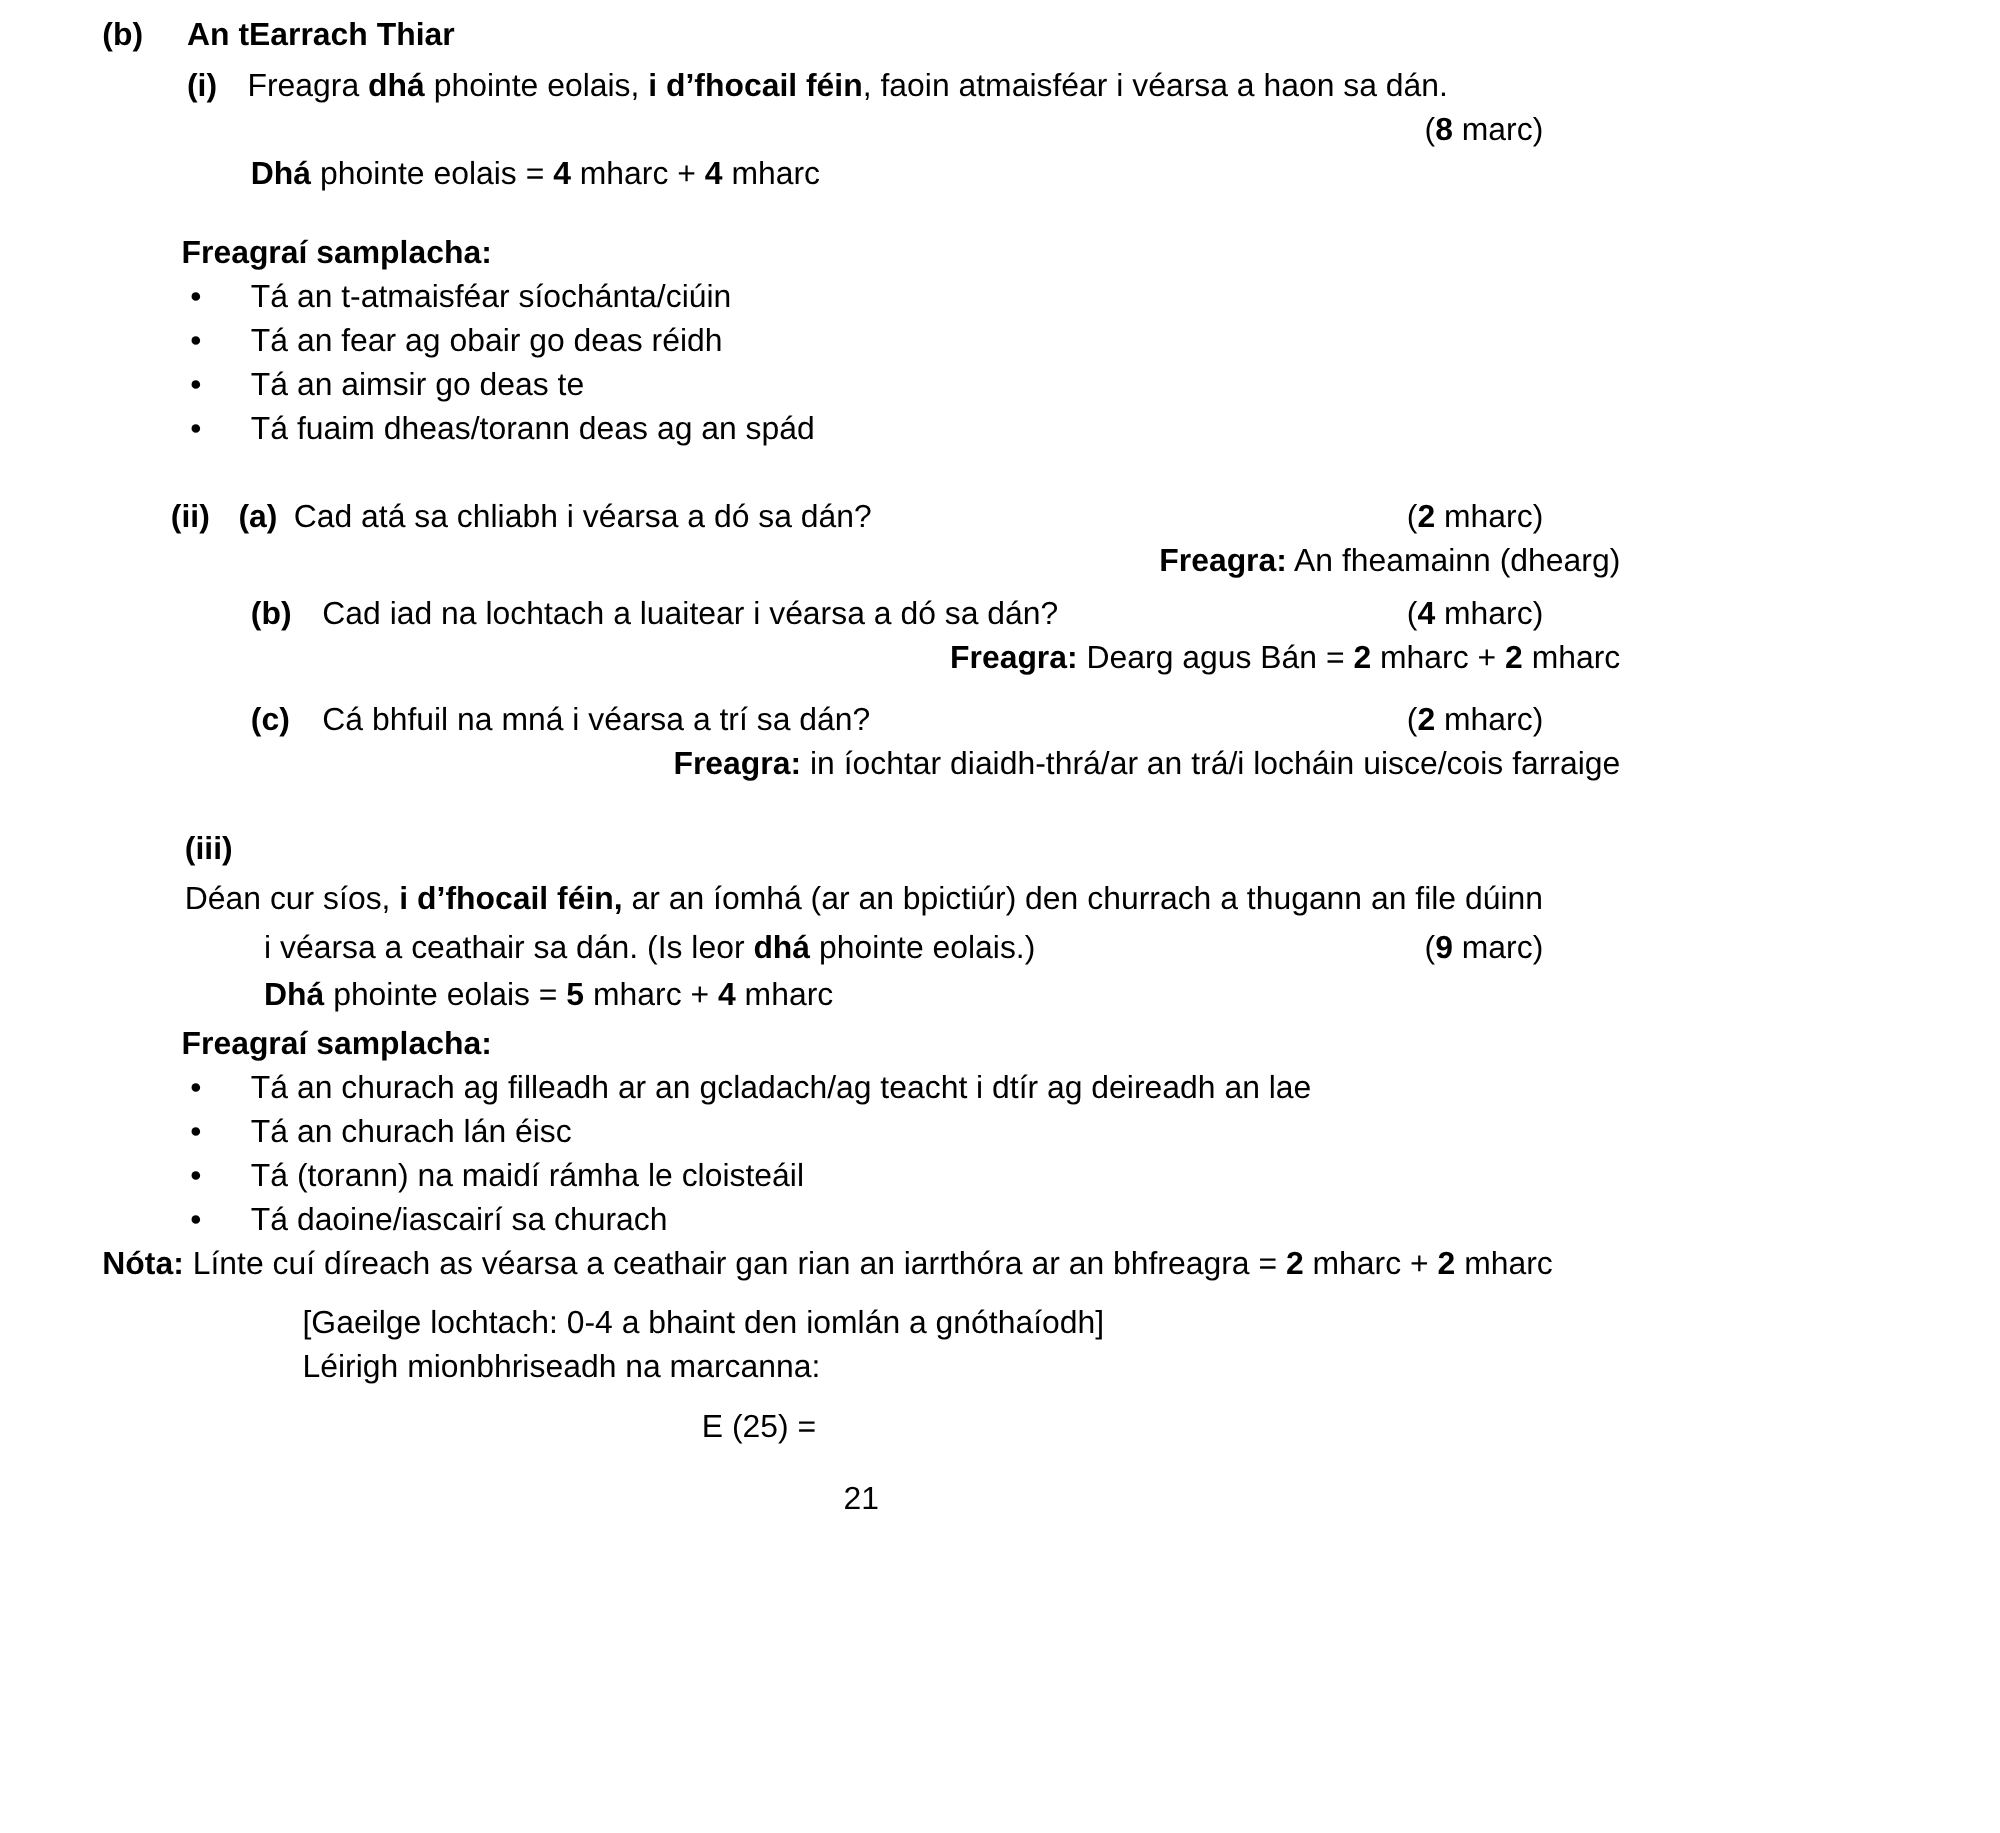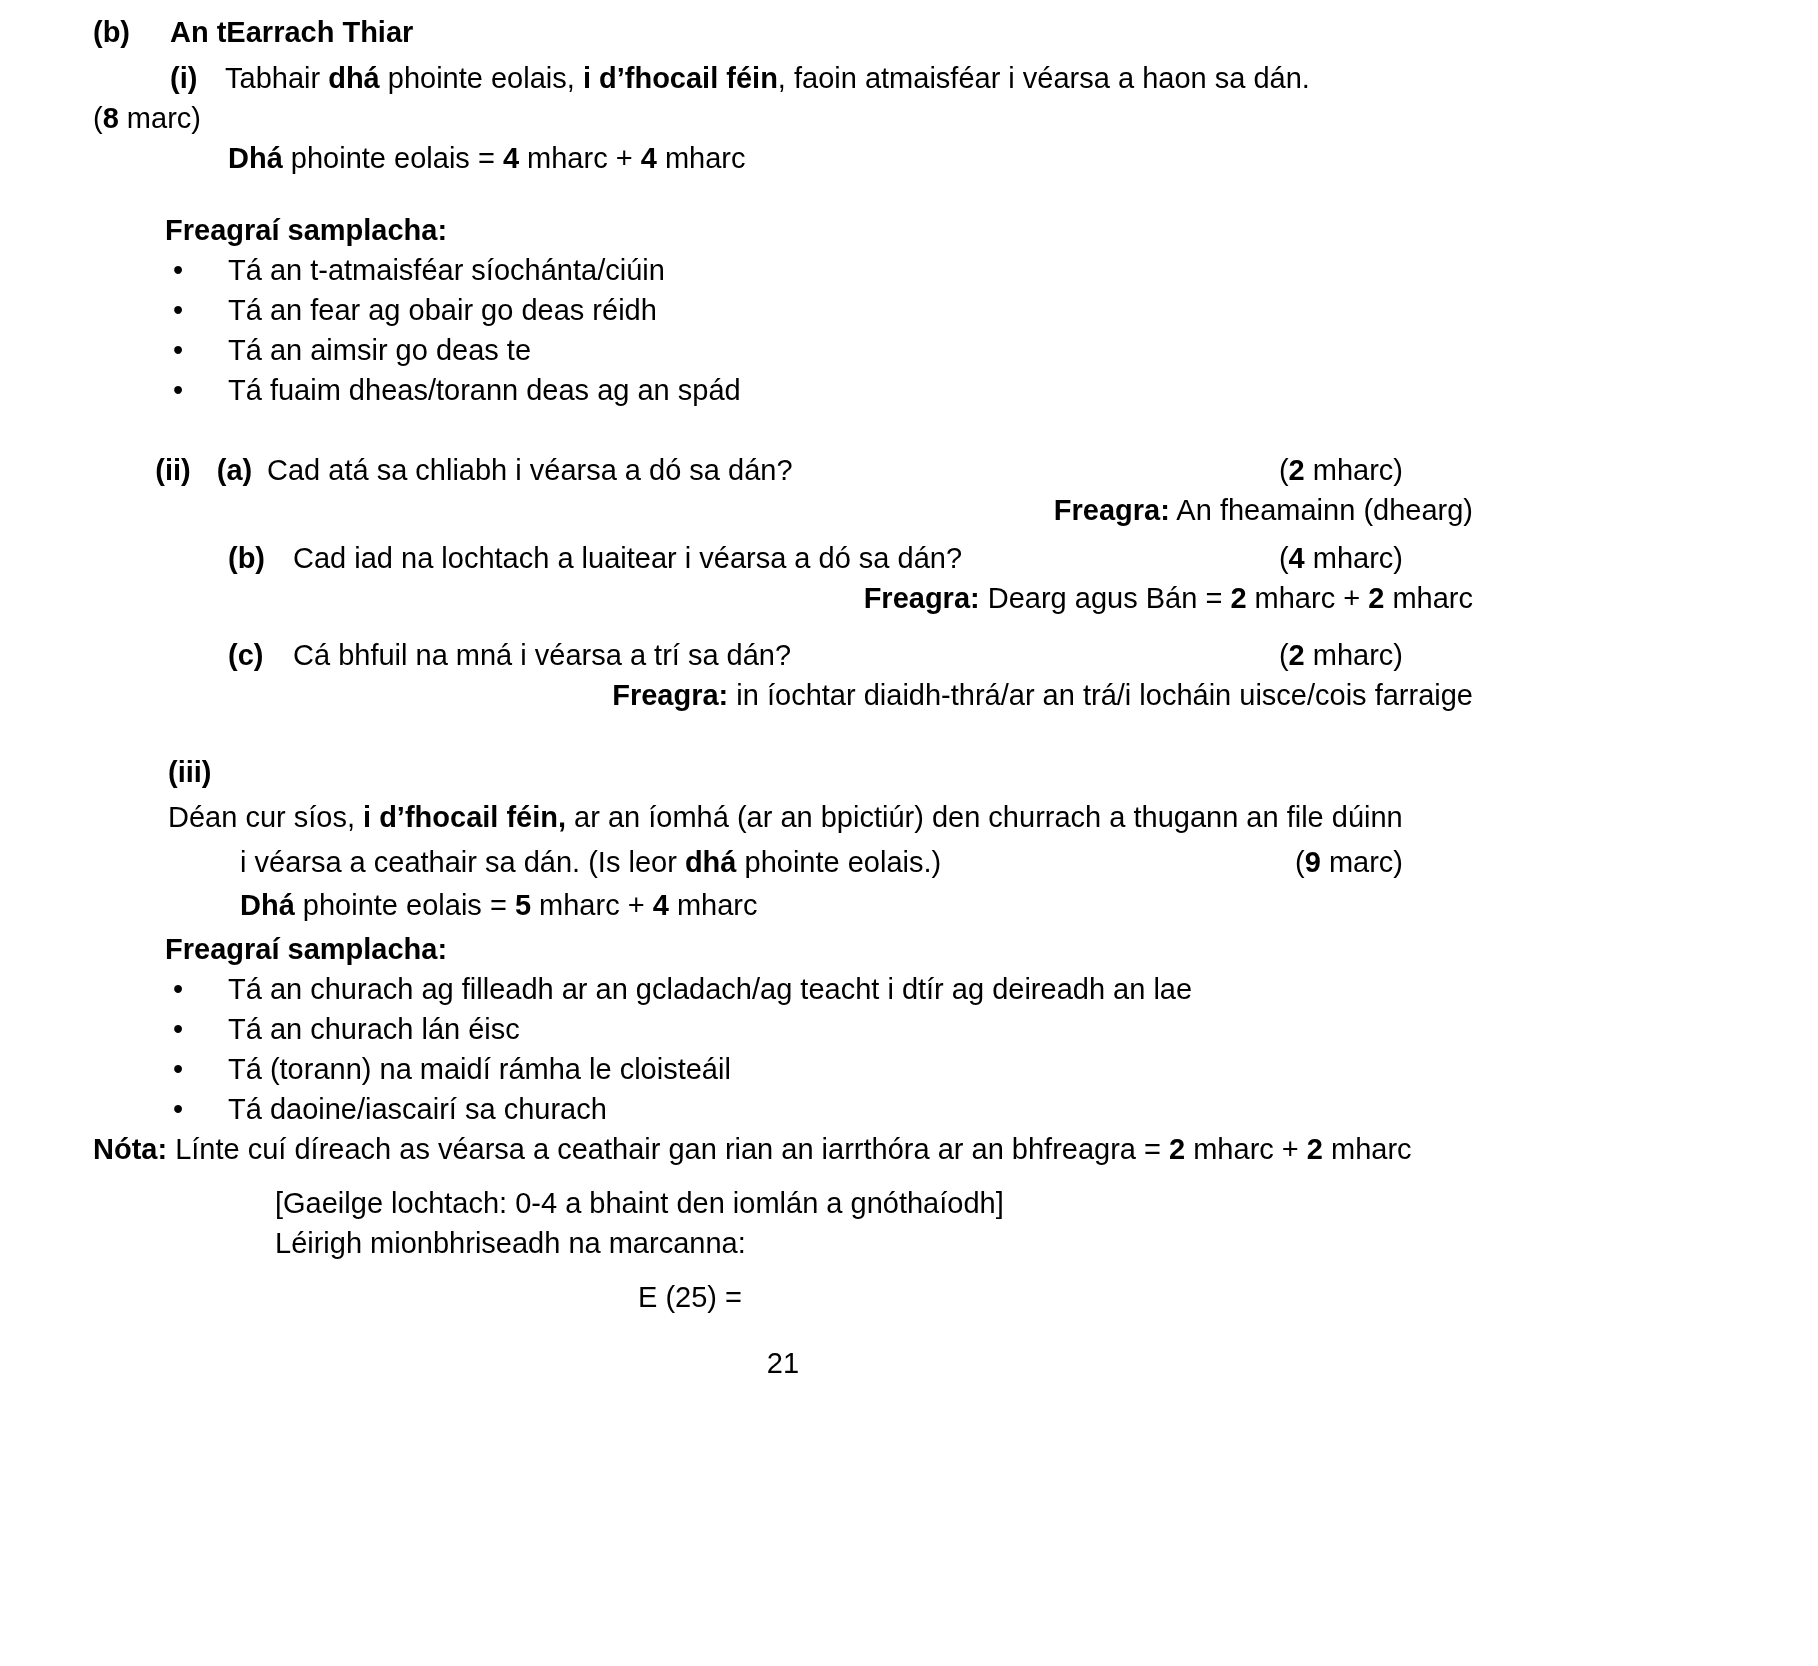--- a/index.html
+++ b/index.html
@@ -8,21 +8,21 @@
     width:1818px; height:1666px; overflow:hidden;
     font-family:"Liberation Sans", sans-serif;
     font-size:29px; line-height:40px; color:#000;
   }
   .doc { margin-left:93px; width:1380px; padding-top:12px; }
   .b { font-weight:700; }
   .row { display:flex; align-items:flex-start; }
   .lbl { flex:0 0 auto; }
   .w55{width:55px;} .w58{width:58px;} .w65{width:65px;} .w72{width:72px;} .w77{width:77px;}
   .marks { margin-left:auto; padding-left:20px; padding-right:70px; white-space:nowrap; }
-  .marks-line { padding-right:70px; }
+  .marks-line { text-align:right; padding-right:70px; }
   .q1row { margin-left:77px; margin-top:6px; }
   .q1break { margin-left:135px; }
   .samples1 { margin-left:72px; margin-top:32px; }
   .samples3 { margin-left:72px; margin-top:4px; }
   .bullet-row { margin-left:80px; display:flex; }
   .bullet { flex:0 0 auto; width:55px; }
   .q2a { margin-left:51px; margin-top:40px;text-align:center; }
   .q2bc { margin-left:135px; }
   .mt8 { margin-top:8px; } .mt17 { margin-top:17px; }
   .ans { margin-left:200px;text-align:right; }
@@ -40,21 +40,21 @@
 
 <div class="doc">
 
   <div class="row">
     <span class="lbl w77 b">(b)</span>
     <span class="b">An tEarrach Thiar</span>
   </div>
 
   <div class="row q1row">
     <span class="lbl w55 b">(i)</span>
-    <span><span>Tabhair </span><span class="b">dhá</span><span> phointe eolais, </span><span class="b">i d’fhocail féin</span><span>, faoin atmaisféar i véarsa a haon sa dán.</span></span>
+    <span><span>Freagra </span><span class="b">dhá</span><span> phointe eolais, </span><span class="b">i d’fhocail féin</span><span>, faoin atmaisféar i véarsa a haon sa dán.</span></span>
   </div>
 
   <div class="marks-line"><span>(</span><span class="b">8</span><span> marc)</span></div>
 
   <p class="q1break"><span class="b">Dhá</span><span> phointe eolais = </span><span class="b">4</span><span> mharc + </span><span class="b">4</span><span> mharc</span></p>
 
   <p class="samples1 b">Freagraí samplacha:</p>
 
   <div class="bullet-row">
     <span class="bullet">•</span>

